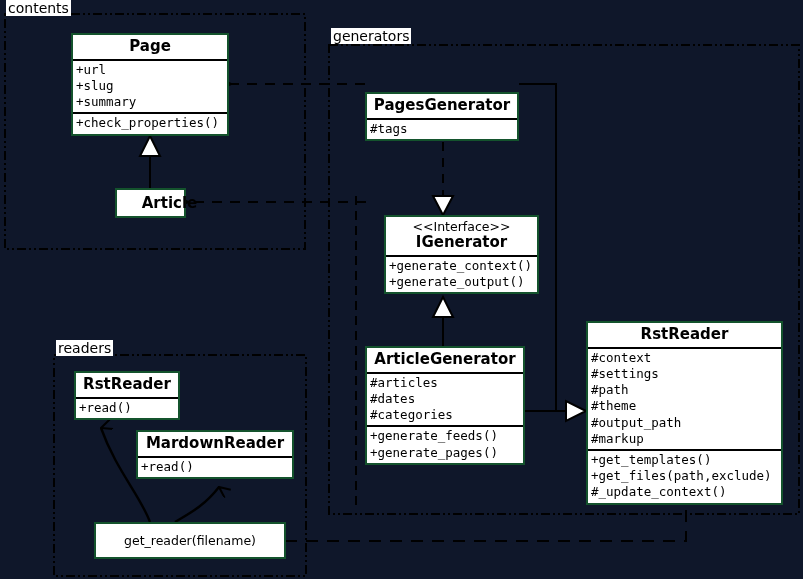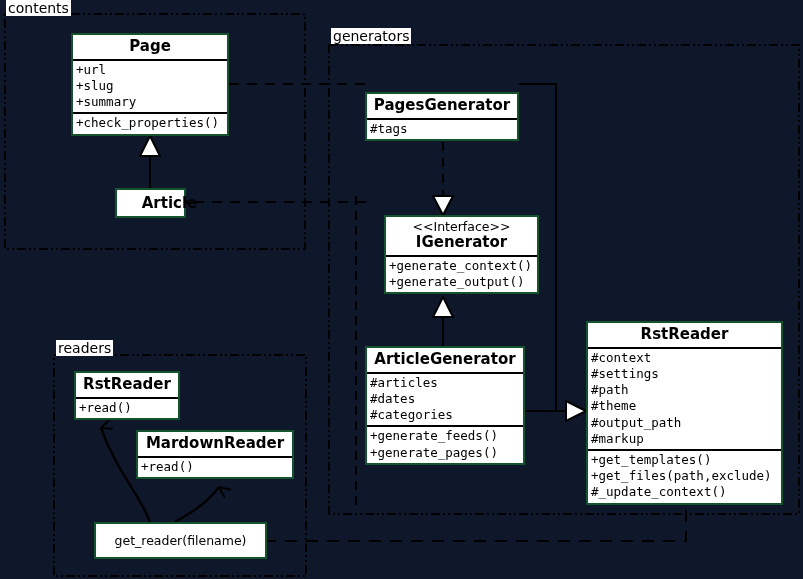--- a/index.html
+++ b/index.html
@@ -212,17 +212,17 @@
     </div>
   </div>
 
   <div class="uml" style="left:136px; top:430px; width:158px;">
     <div class="title">MardownReader</div>
     <div class="compartment">
       <div>+read()</div>
     </div>
   </div>
 
-  <div class="uml func" style="left:94px; top:522px; width:173px; height:37px;">
+  <div class="uml func" style="left:94px; top:522px; width:192px; height:37px;">
     <div class="fn-label">get_reader(filename)</div>
   </div>
 
 </div>
 
 </body></html>

